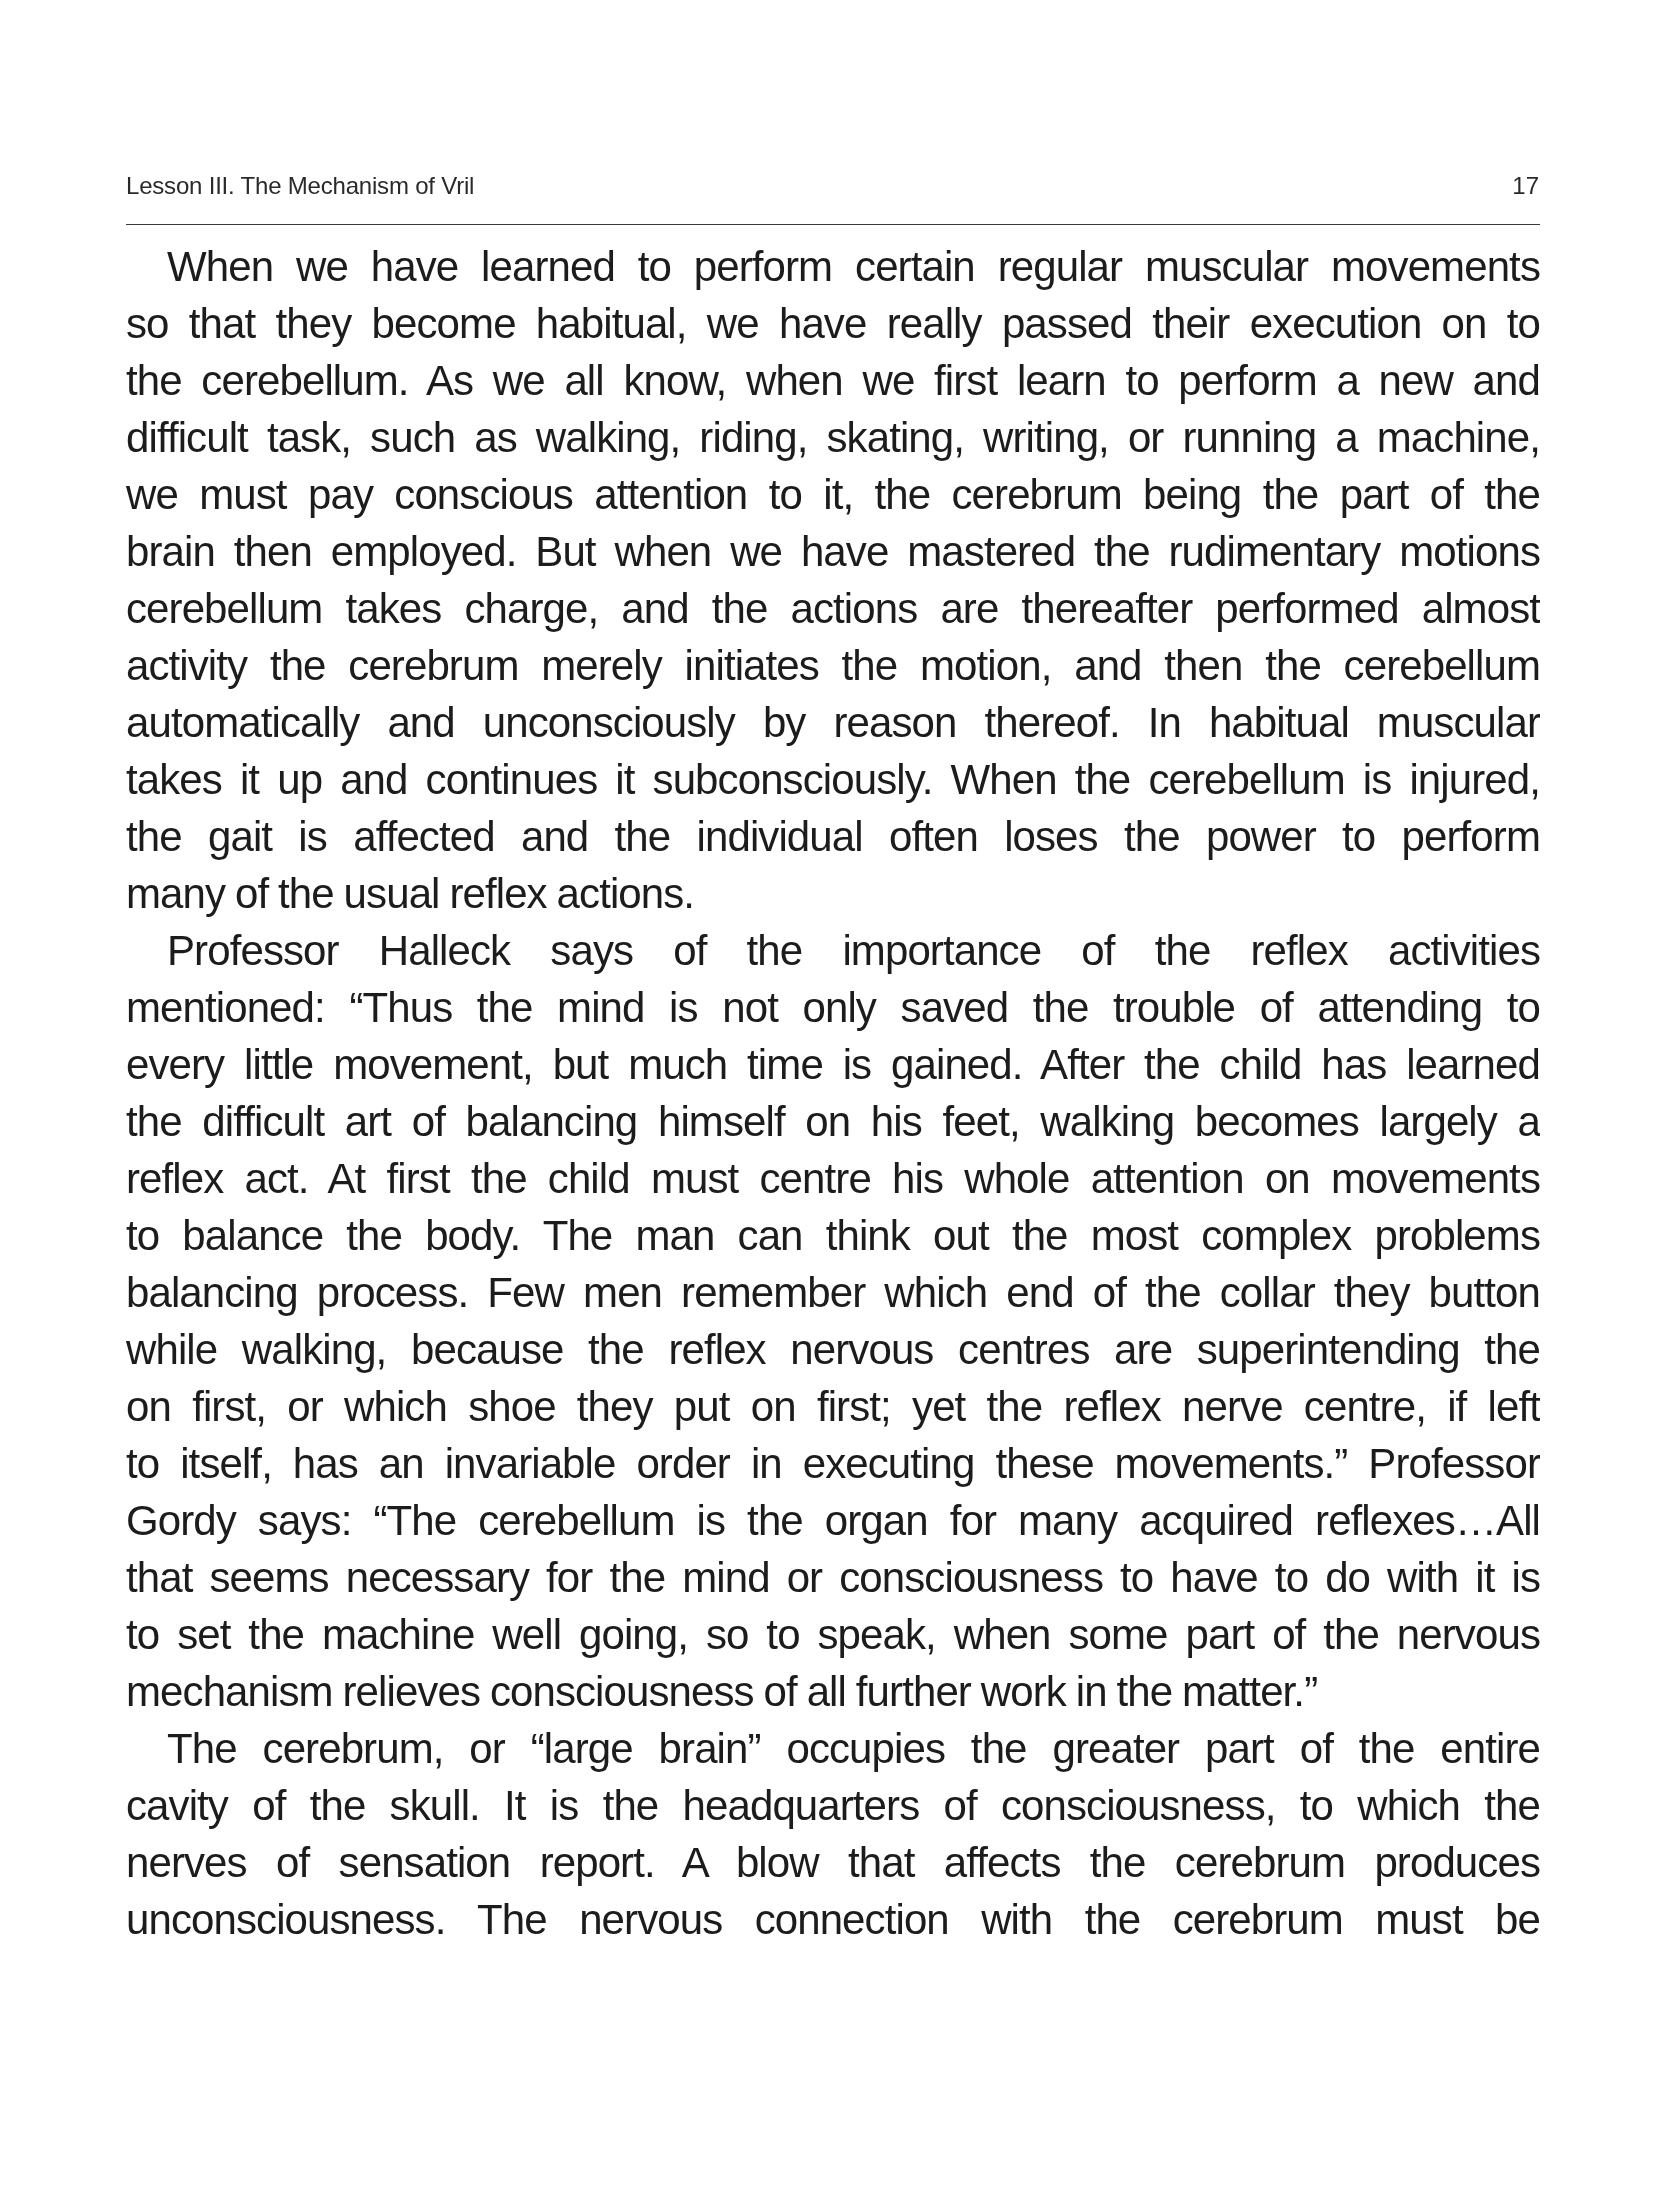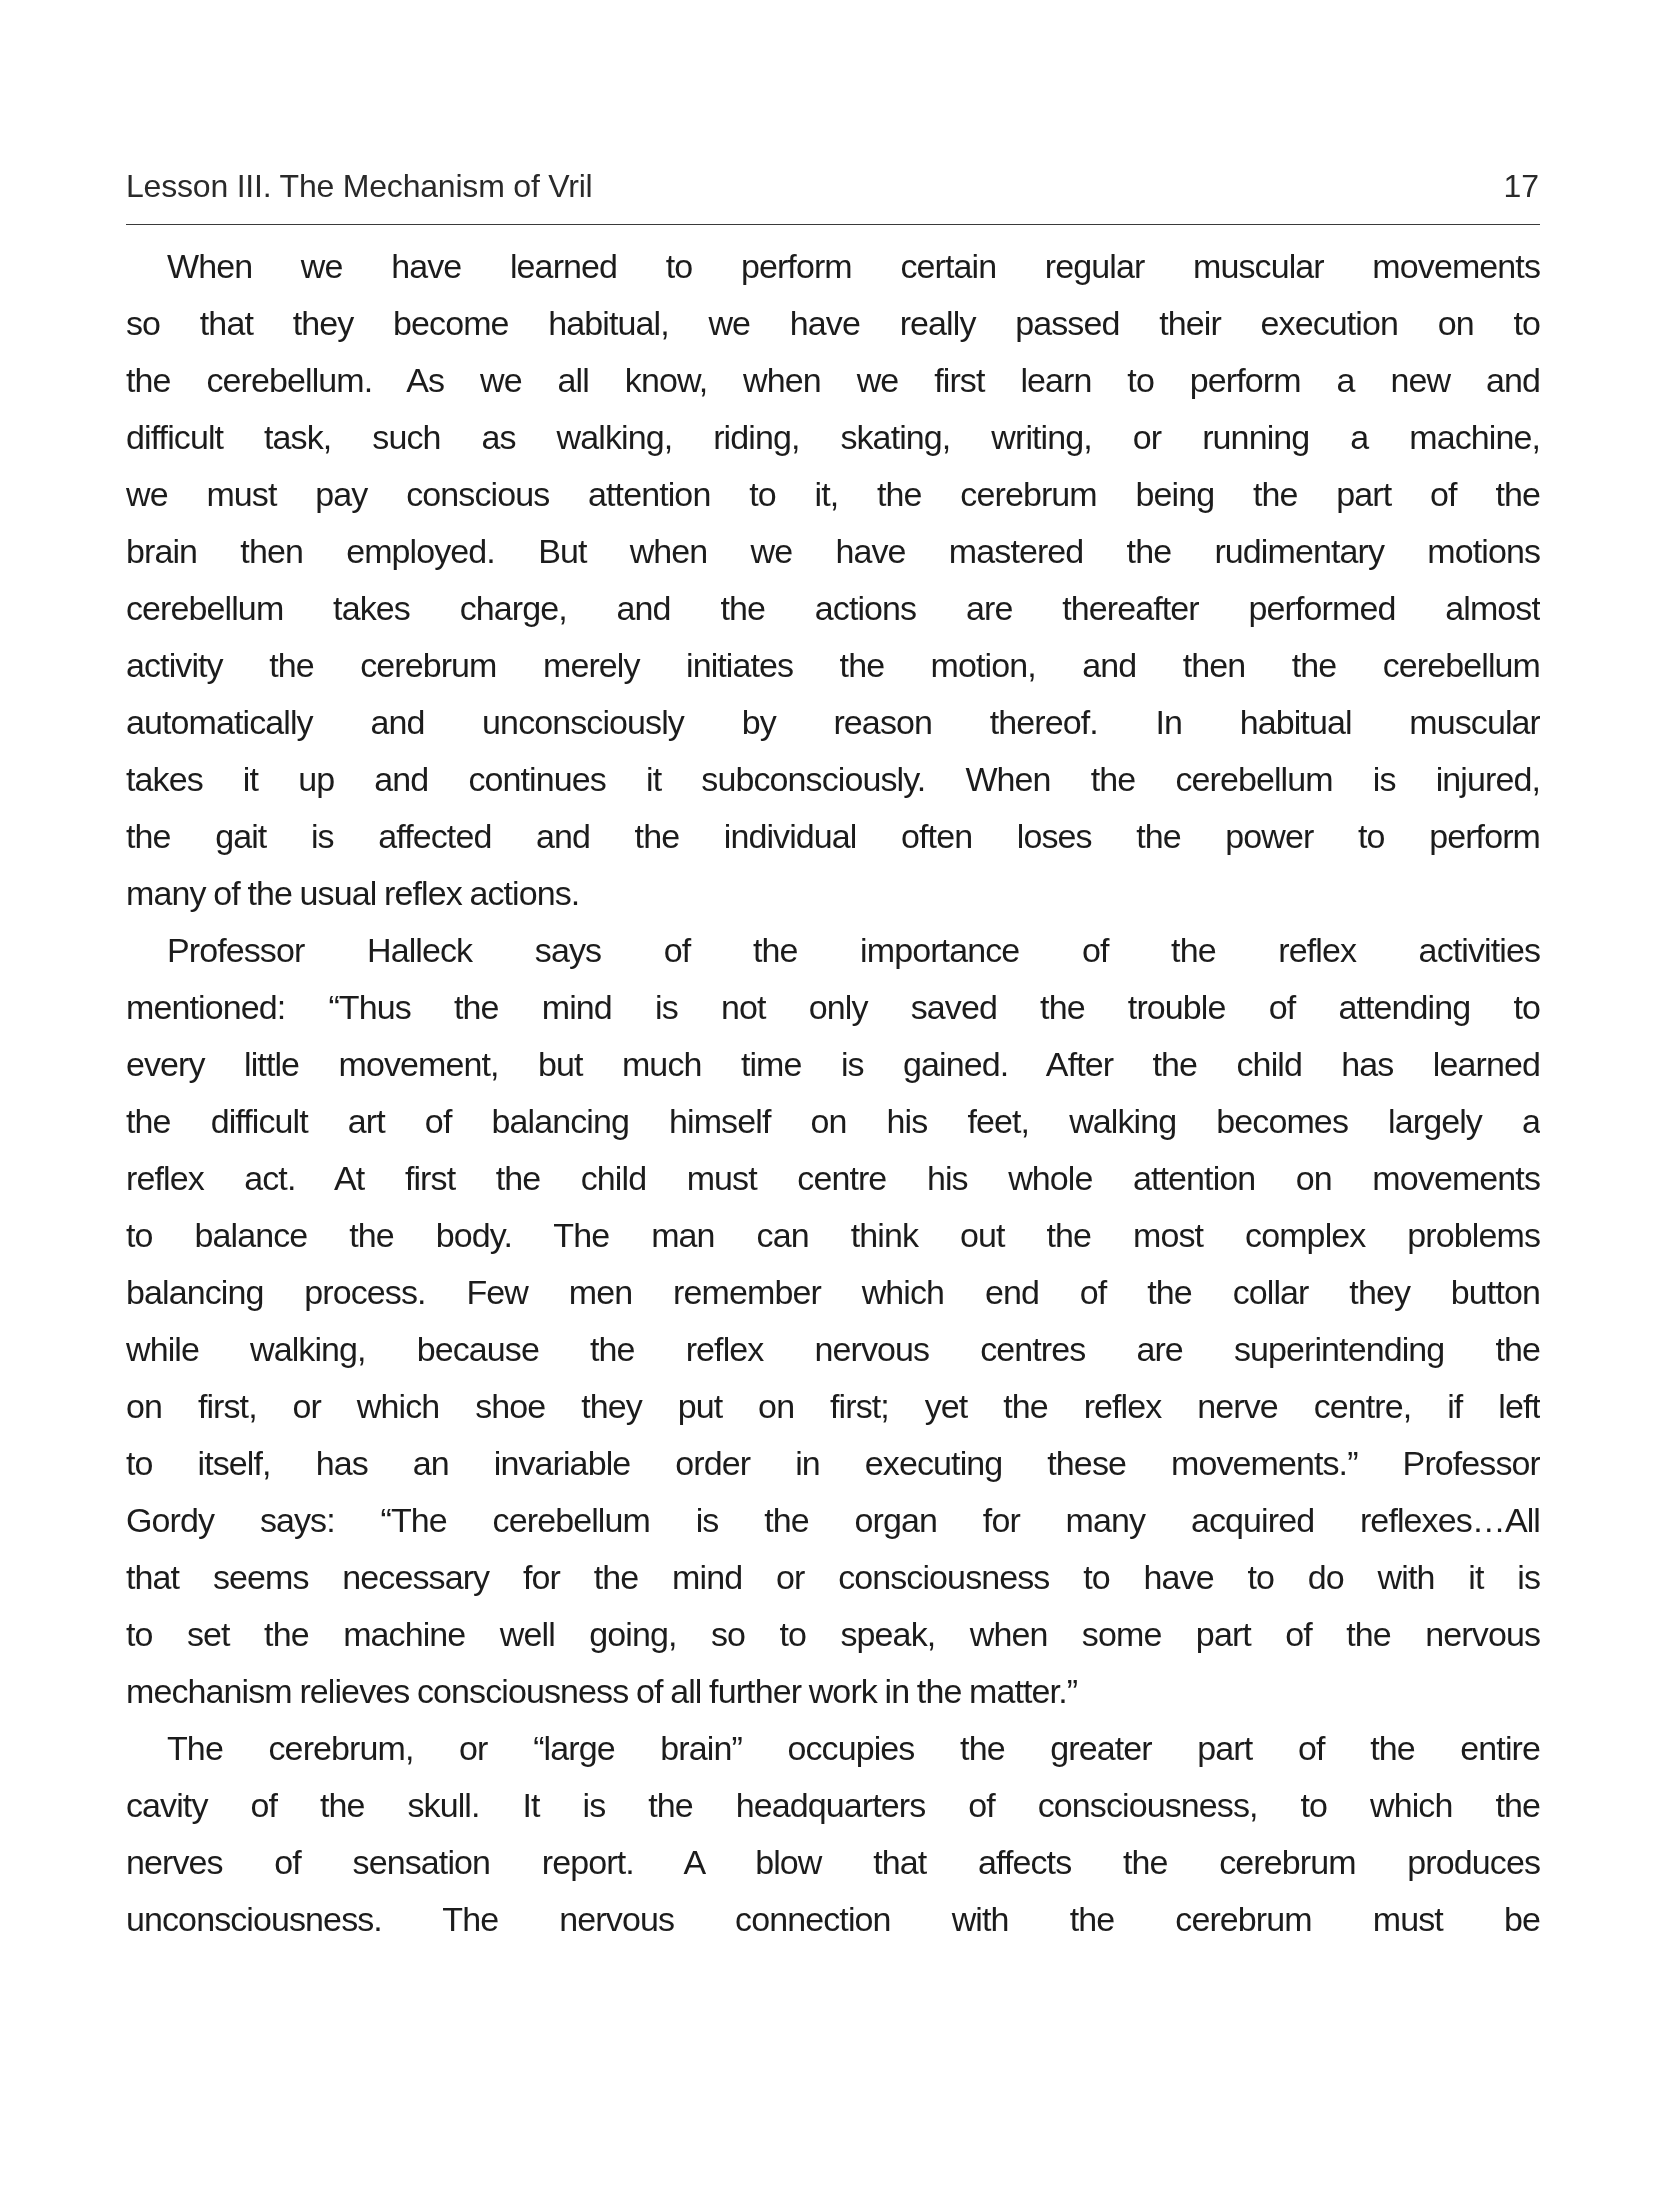--- a/index.html
+++ b/index.html
@@ -19,21 +19,21 @@
     position: absolute;
     left: 0; top: 0;
     width: 1653px; height: 2204px;
   }
   .running-header {
     position: absolute;
     left: 126px;
     right: 114px;
     top: 167px;
     height: 38px;
-    font-size: 32px;
+    font-size: 24px;
     line-height: 38px;
     color: #2a2a2a;
   }
   .running-header .title {
     position: absolute;
     left: 0;
     top: 0;
     letter-spacing: -0.2px;
   }
   .running-header .page-number {
@@ -48,21 +48,21 @@
     width: 1414px;
     top: 224px;
     height: 0;
     border-top: 1.9px solid #3a3a3a;
   }
   .body-text {
     position: absolute;
     left: 126px;
     width: 1414px;
     top: 238px;
-    font-size: 34px;
+    font-size: 42px;
     letter-spacing: -0.9px;
     word-spacing: -0.9px;
   }
   .line {
     height: 57px;
     line-height: 57px;
     white-space: nowrap;
     text-align: justify;
     text-align-last: justify;
     overflow: hidden;

